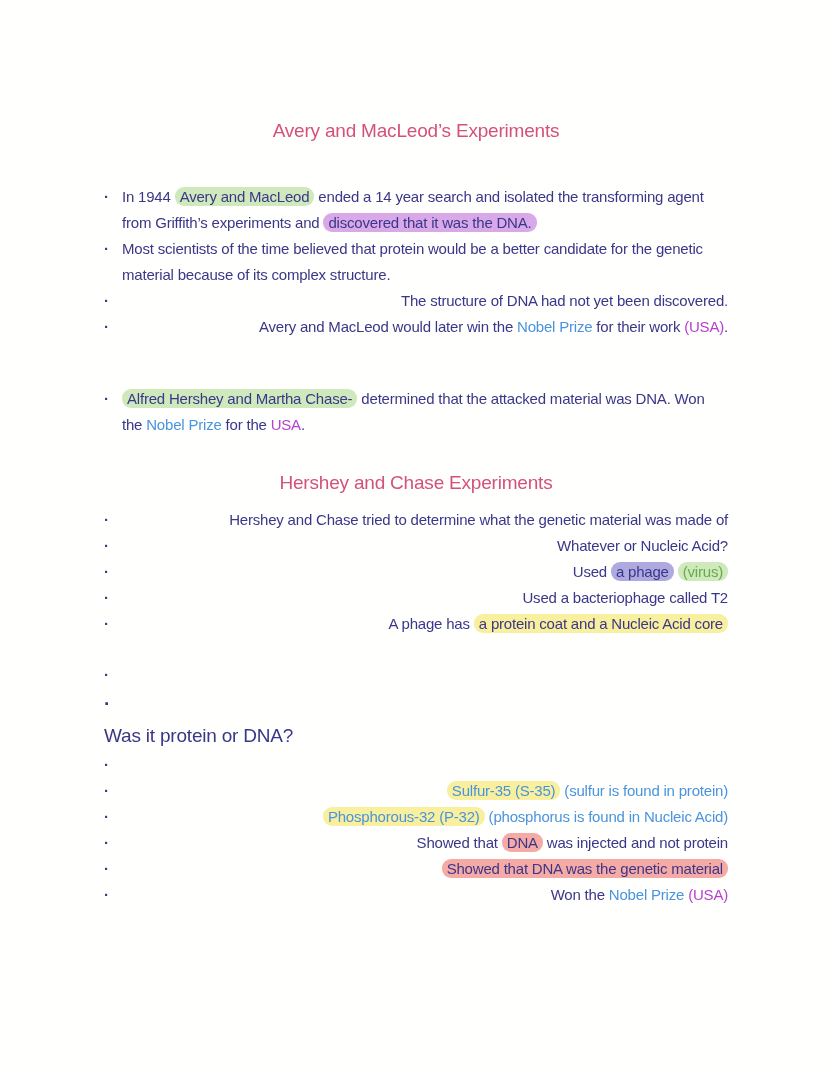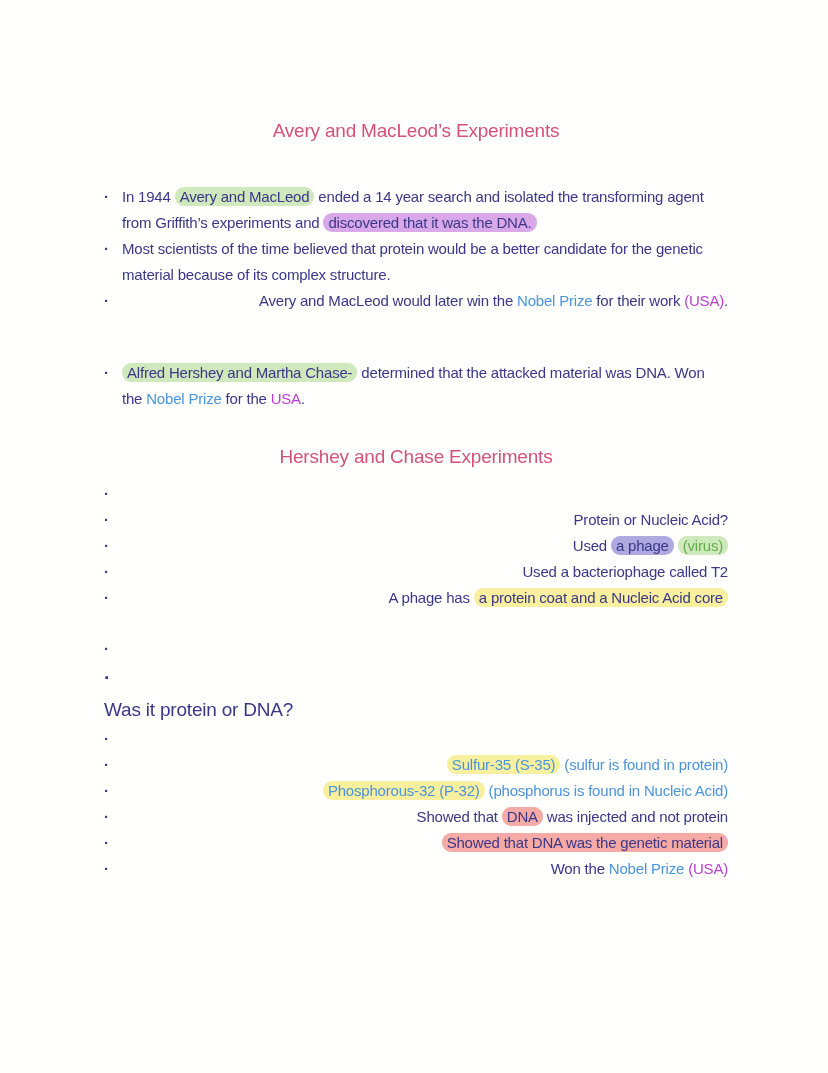--- a/index.html
+++ b/index.html
@@ -67,40 +67,45 @@
       <div class="bullet-item">
         <span class="bullet-marker"></span>
         <span class="bullet-text"><span class="seg seg-plain">In 1944 </span><span class="seg hl hl-green">Avery and MacLeod</span><span class="seg seg-plain"> ended a 14 year search and isolated the transforming agent from Griffith’s experiments and </span><span class="seg hl hl-purple">discovered that it was the DNA.</span></span>
       </div>
       <div class="bullet-item">
         <span class="bullet-marker"></span>
         <span class="bullet-text"><span class="seg seg-plain">Most scientists of the time believed that protein would be a better candidate for the genetic material because of its complex structure.</span></span>
       </div>
       <div class="bullet-item">
         <span class="bullet-marker"></span>
+        <span class="bullet-text"><span class="seg seg-plain">The structure of DNA had not yet been discovered.</span></span>
+      </div>
+      <div class="bullet-item">
+        <span class="bullet-marker"></span>
         <span class="bullet-text"><span class="seg seg-plain">Avery and MacLeod would later win the </span><span class="seg seg-blue">Nobel Prize</span><span class="seg seg-plain"> for their work </span><span class="seg seg-magenta">(USA)</span><span class="seg seg-plain">.</span></span>
       </div>
     </div>
     <div class="gap" style="height: 46px;"></div>
     <div class="bullet-list">
       <div class="bullet-item">
         <span class="bullet-marker"></span>
         <span class="bullet-text"><span class="seg hl hl-green">Alfred Hershey and Martha Chase-</span><span class="seg seg-plain"> determined that the attacked material was DNA. Won the </span><span class="seg seg-blue">Nobel Prize</span><span class="seg seg-plain"> for the </span><span class="seg seg-magenta">USA</span><span class="seg seg-plain">.</span></span>
       </div>
     </div>
     <div class="gap" style="height: 32px;"></div>
     <div class="section-heading">Hershey and Chase Experiments</div>
     <div class="gap" style="height: 11px;"></div>
     <div class="bullet-list">
       <div class="bullet-item">
         <span class="bullet-marker"></span>
+        <span class="bullet-text"><span class="seg seg-plain">Hershey and Chase tried to determine what the genetic material was made of</span></span>
       </div>
       <div class="bullet-item">
         <span class="bullet-marker"></span>
-        <span class="bullet-text"><span class="seg seg-plain">Protein or Nucleic Acid?</span></span>
+        <span class="bullet-text"><span class="seg seg-plain">Whatever or Nucleic Acid?</span></span>
       </div>
       <div class="bullet-item">
         <span class="bullet-marker"></span>
         <span class="bullet-text"><span class="seg seg-plain">Used </span><span class="seg hl hl-lavender">a phage</span><span class="seg seg-plain"> </span><span class="seg seg-green hl hl-green">(virus)</span></span>
       </div>
       <div class="bullet-item">
         <span class="bullet-marker"></span>
         <span class="bullet-text"><span class="seg seg-plain">Used a bacteriophage called T2</span></span>
       </div>
       <div class="bullet-item">

